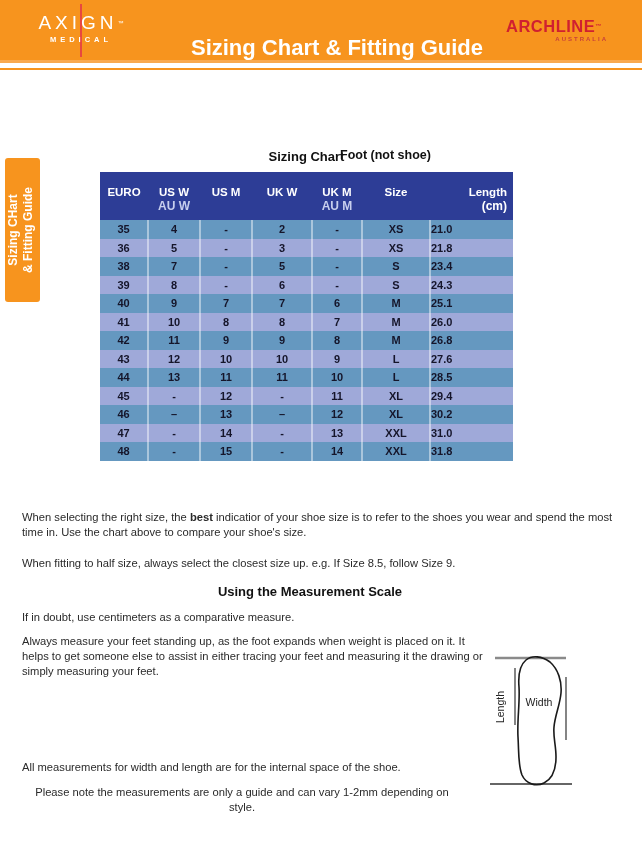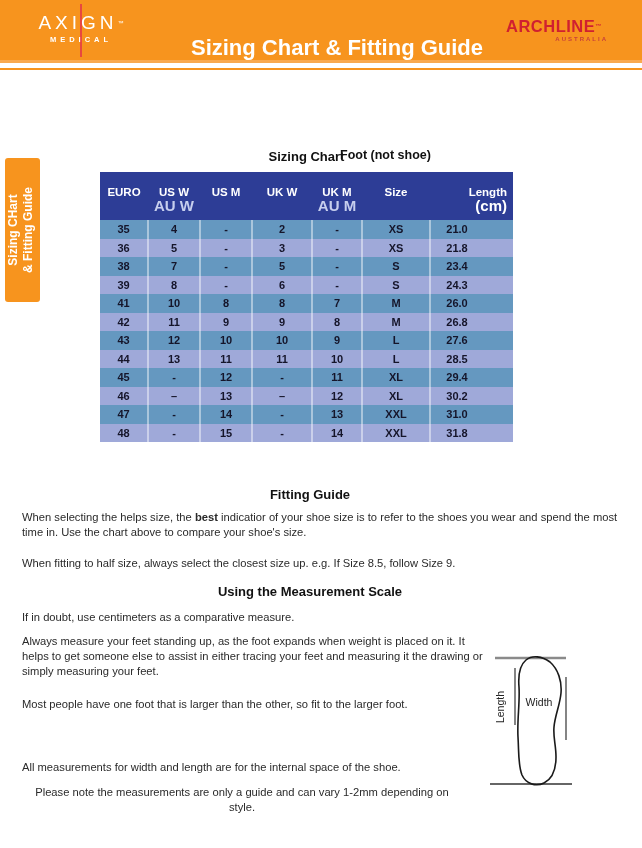--- a/index.html
+++ b/index.html
@@ -38,27 +38,27 @@
   .foot-label{position:absolute;left:340px;top:148px;width:188px;
               font-size:12.5px;font-weight:bold;color:#111;}
   .size-table{position:absolute;left:100px;top:172px;width:413px;
               border-collapse:collapse;table-layout:fixed;}
   .size-table col.c1{width:48px;} .size-table col.c2{width:52px;}
   .size-table col.c3{width:52px;} .size-table col.c4{width:60px;}
   .size-table col.c5{width:50px;} .size-table col.c6{width:68px;}
   .size-table col.c7{width:83px;}
   .size-table th{background:#2D3D96;color:#fff;font-size:11.5px;font-weight:bold;
                  vertical-align:top;padding:13px 0 4px;height:31px;text-align:center;line-height:14px;}
-  .size-table th .h-sub{color:#C7CFEE;font-size:15px;}
+  .size-table th .h-sub{color:#C7CFEE;font-size:12px;}
   .size-table th:last-child{text-align:right;padding-right:6px;}
   .size-table th:last-child .h-sub{color:#fff;}
   .size-table td{font-size:11px;font-weight:bold;color:#15152a;text-align:center;
                  height:18.5px;padding:0;border-left:2px solid rgba(255,255,255,0.45);line-height:18.5px;}
   .size-table td:first-child{border-left:none;}
-  .size-table td:last-child{text-align:center;padding-right:30px;}
+  .size-table td:last-child{text-align:left;padding-right:30px;}
   .size-table tbody tr:nth-child(odd){background:#6598C0;}
   .size-table tbody tr:nth-child(even){background:#9FA9D9;}
 
   
   .sec-heading{position:absolute;left:0;width:620px;margin:0;text-align:center;
                font-size:13px;font-weight:bold;color:#111;}
   .para{position:absolute;left:22px;margin:0;font-size:11.2px;line-height:15px;color:#2a2a2a;}
 
   
   .foot-diagram{position:absolute;left:480px;top:645px;width:160px;height:170px;}
@@ -165,20 +165,29 @@
         <tr>
           <td>39</td>
           <td>8</td>
           <td>-</td>
           <td>6</td>
           <td>-</td>
           <td>S</td>
           <td>24.3</td>
         </tr>
         <tr>
+          <td>40</td>
+          <td>9</td>
+          <td>7</td>
+          <td>7</td>
+          <td>6</td>
+          <td>M</td>
+          <td>25.1</td>
+        </tr>
+        <tr>
           <td>41</td>
           <td>10</td>
           <td>8</td>
           <td>8</td>
           <td>7</td>
           <td>M</td>
           <td>26.0</td>
         </tr>
         <tr>
           <td>42</td>
@@ -239,28 +248,26 @@
           <td>-</td>
           <td>15</td>
           <td>-</td>
           <td>14</td>
           <td>XXL</td>
           <td>31.8</td>
         </tr>
       </tbody>
   </table>
 
-  <h2 class="sec-heading" style="top:487px;">Fitting Guide</h2>
-  <p class="para" style="top:510px;width:604px;"><span>When selecting the helps size, the </span><b>best</b><span> indicatior of your shoe size is to refer to the shoes you wear and spend the most time in. Use the chart above to compare your shoe's size.</span></p>
+  <p class="para" style="top:510px;width:604px;"><span>When selecting the right size, the </span><b>best</b><span> indicatior of your shoe size is to refer to the shoes you wear and spend the most time in. Use the chart above to compare your shoe's size.</span></p>
   <p class="para" style="top:556px;width:604px;">When fitting to half size, always select the closest size up. e.g. If Size 8.5, follow Size 9.</p>
 
   <h2 class="sec-heading" style="top:584px;">Using the Measurement Scale</h2>
   <p class="para" style="top:634px;width:462px;">Always measure your feet standing up, as the foot expands when weight is placed on it. It helps to get someone else to assist in either tracing your feet and measuring it the drawing or simply measuring your feet.</p>
   <p class="para" style="top:610px;width:560px;">If in doubt, use centimeters as a comparative measure.</p>
-  <p class="para" style="top:697px;width:462px;">Most people have one foot that is larger than the other, so fit to the larger foot.</p>
   <p class="para" style="top:760px;width:462px;">All measurements for width and length are for the internal space of the shoe.</p>
   <p class="para" style="top:785px;width:440px;text-align:center;">Please note the measurements are only a guide and can vary 1-2mm depending on style.</p>
 
   <svg class="foot-diagram" viewBox="0 0 160 170">
     <line x1="15" y1="13" x2="86" y2="13" stroke="#8a8a8a" stroke-width="2.5"></line>
     <line x1="10" y1="139" x2="92" y2="139" stroke="#333" stroke-width="1.5"></line>
     <line x1="35" y1="23" x2="35" y2="80" stroke="#333" stroke-width="1.2"></line>
     <line x1="86" y1="32" x2="86" y2="95" stroke="#333" stroke-width="1.2"></line>
     <path d="M46,15 C40,20 38,30 39,42 C40,58 37,75 38,92 C39,108 38,120 42,130
              C46,139 56,142 64,138 C72,134 76,124 76,112 C76,100 73,92 74,82

